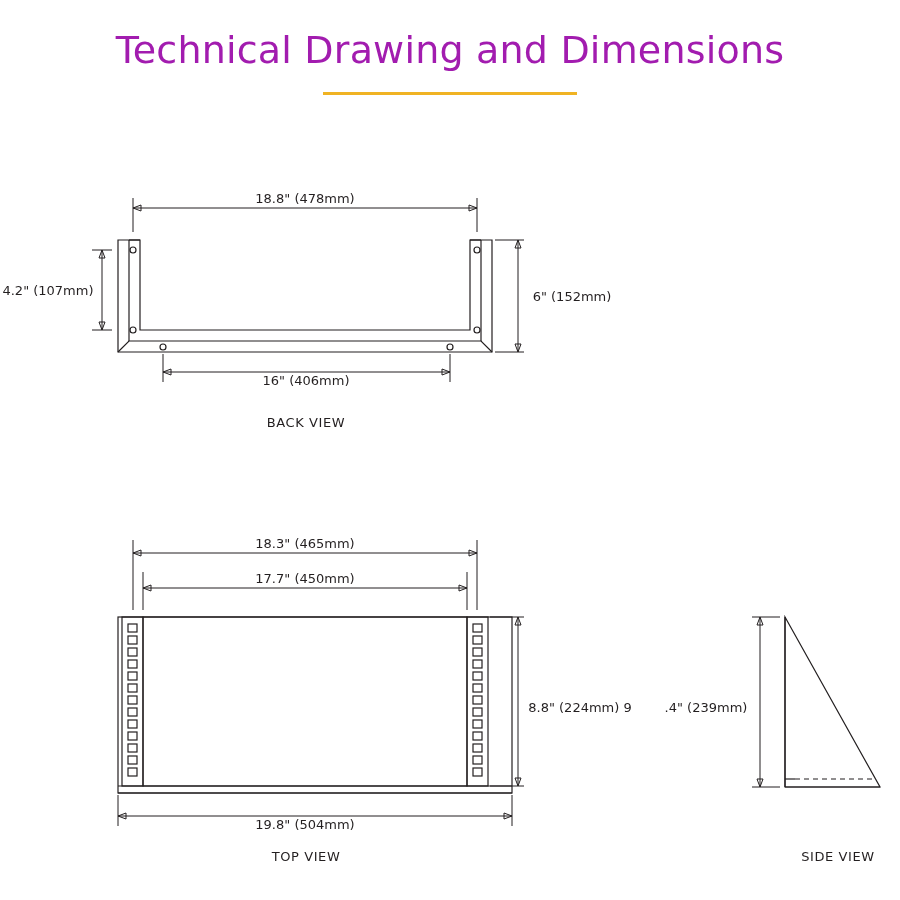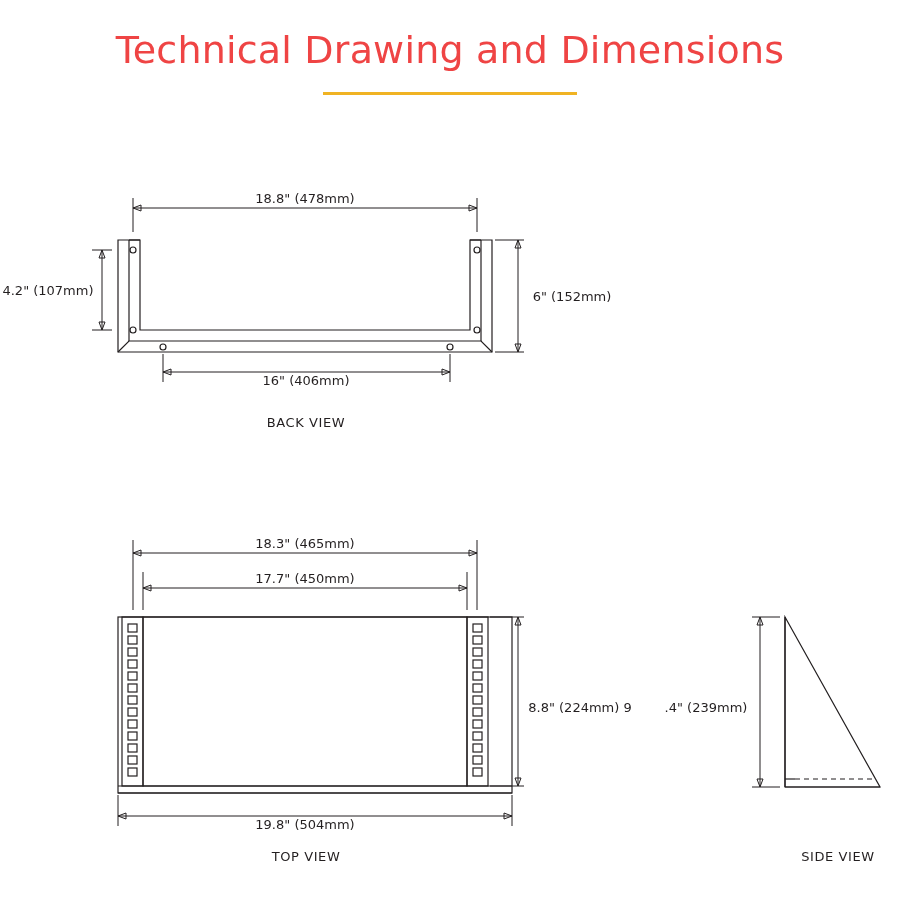--- a/index.html
+++ b/index.html
@@ -21,21 +21,21 @@
     height: 900px;
   }
   .title {
     position: absolute;
     top: 28px;
     left: 0;
     width: 900px;
     text-align: center;
     font-size: 38px;
     font-weight: 400;
-    color: #ef4444;
+    color: #a21caf;
     letter-spacing: 0.2px;
   }
   .title-rule {
     position: absolute;
     top: 92px;
     left: 323px;
     width: 254px;
     height: 3px;
     background: #f0b323;
   }

